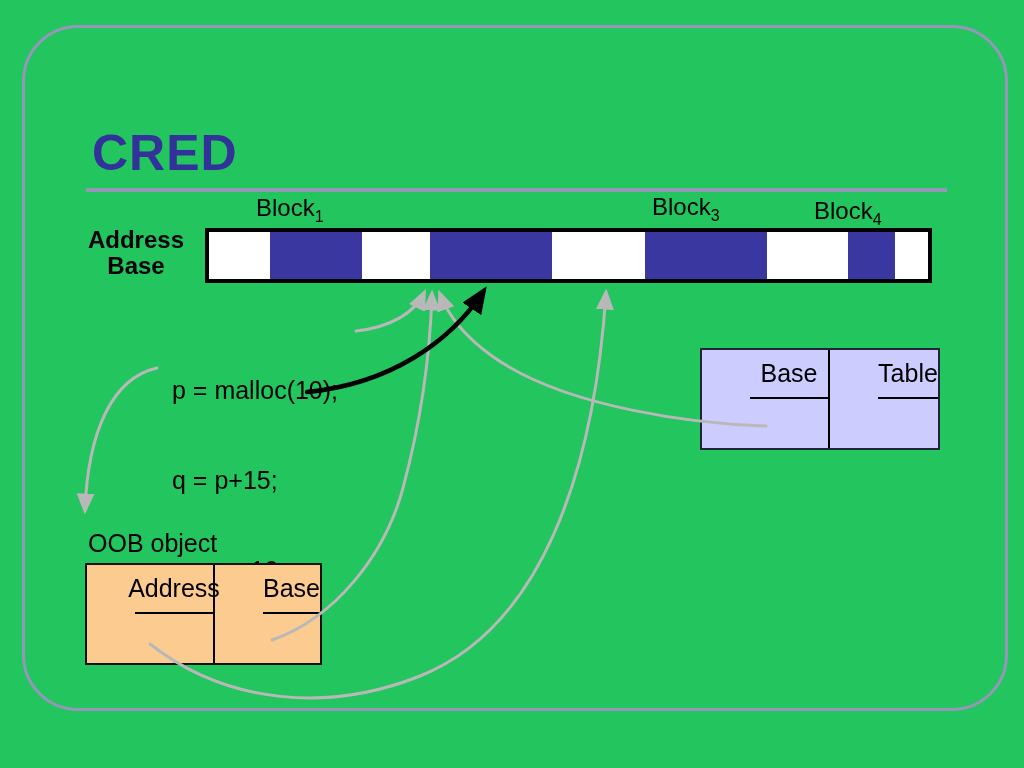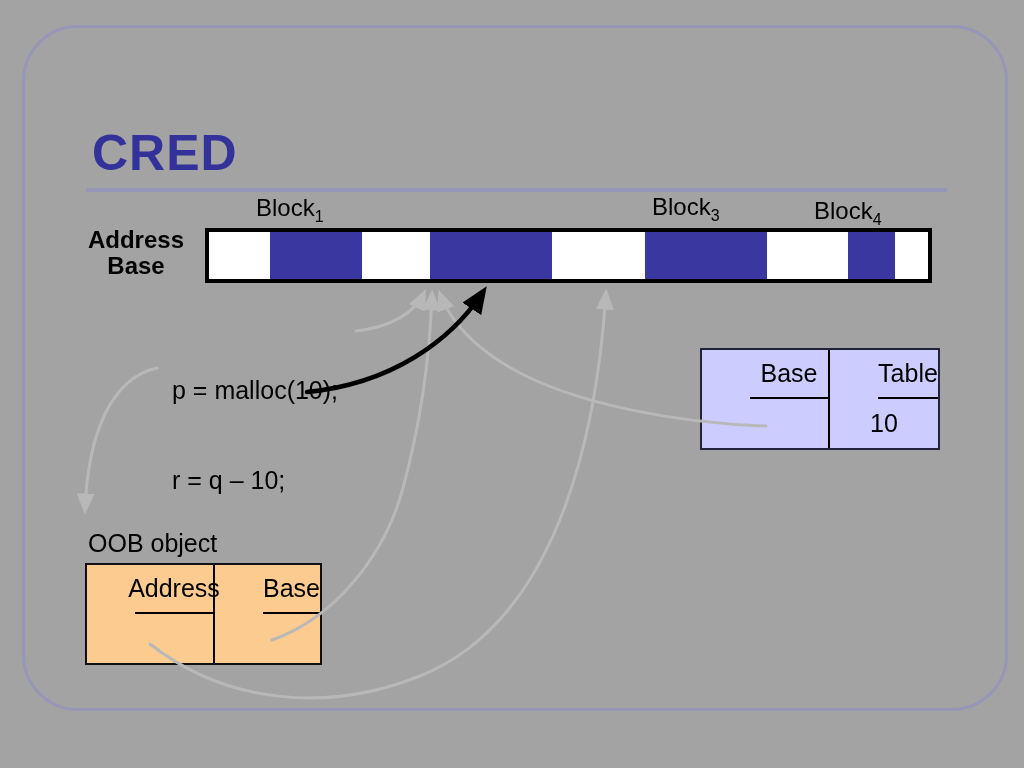--- a/index.html
+++ b/index.html
@@ -1,17 +1,17 @@
 <!DOCTYPE html>
 <html style="--title-color: #32329A; --border-color: #9696B8; --block-fill: #3A38A0; --object-table-fill: #CCCCFF; --oob-table-fill: #FBCB90; --arrow-gray: #B8B8B8; --arrow-black: #000000;"><head>
 <meta charset="utf-8">
 <style>
   html,body { margin:0; padding:0; background:#ffffff; }
   .stage {
-    position:relative; width:1024px; height:768px; background:#a3a3a3;
+    position:relative; width:1024px; height:768px; background:#22c55e;
     font-family:"Liberation Sans","DejaVu Sans",sans-serif; color:#000;
     overflow:hidden;
   }
   .slide-border {
     position:absolute; left:22px; top:25px; width:980px; height:680px;
     border:3px solid var(--border-color,#9696b8); border-radius:56px;
   }
   .title {
     position:absolute; left:92px; top:124px;
     font-size:50px; font-weight:bold; letter-spacing:1px;
@@ -100,28 +100,28 @@
 
   <div class="bar">
     <div class="seg seg1"></div>
     <div class="seg seg2"></div>
     <div class="seg seg3"></div>
     <div class="seg seg4"></div>
   </div>
 
   <div class="code">
     <div>p = malloc(10);</div>
+    <div>q = p+15;</div>
     <div>r = q – 10;</div>
   </div>
 
   <div class="dtable obj-table">
     <div class="cell cl hd">Base</div>
     <div class="cell hd">Table</div>
     <div class="cell cl"></div>
-    <div class="cell">10</div>
   </div>
 
   <div class="tbl-title oob-title">OOB object</div>
   <div class="dtable oob-table">
     <div class="cell cl hd">Address</div>
     <div class="cell hd">Base</div>
     <div class="cell cl"></div>
     <div class="cell"></div>
   </div>
 

